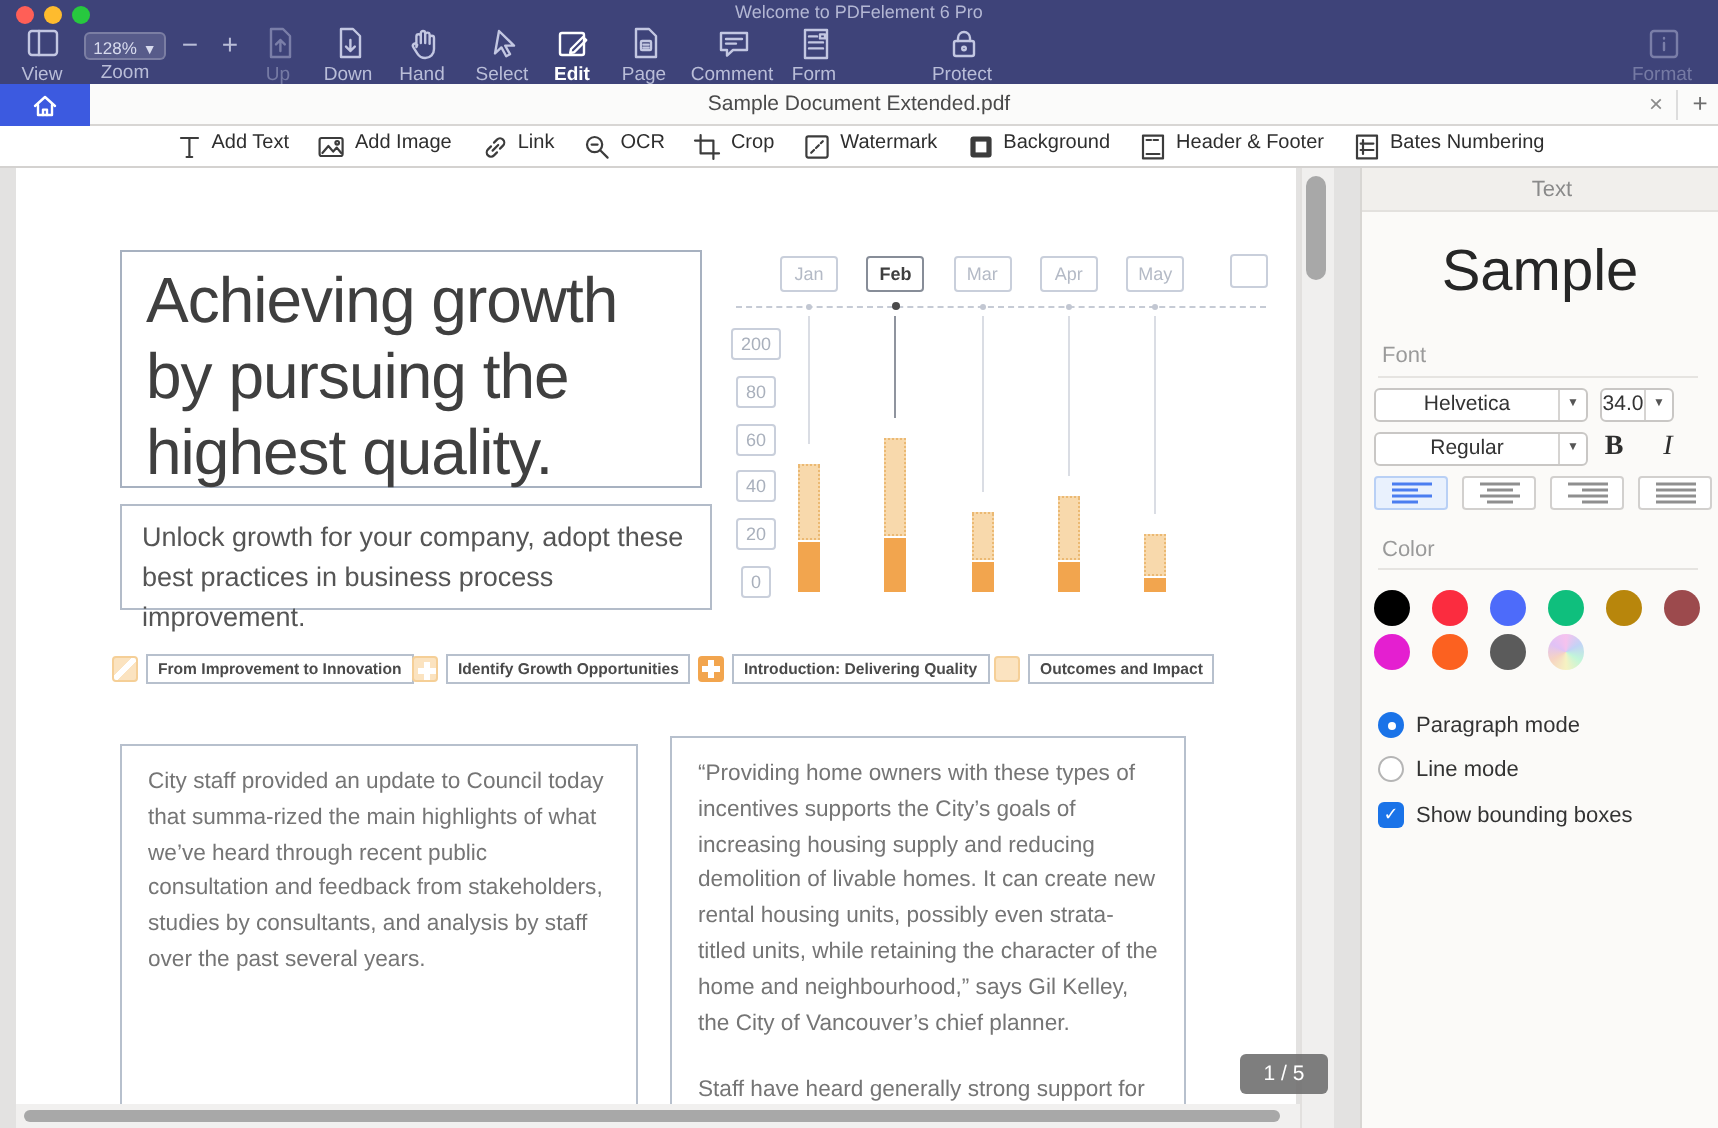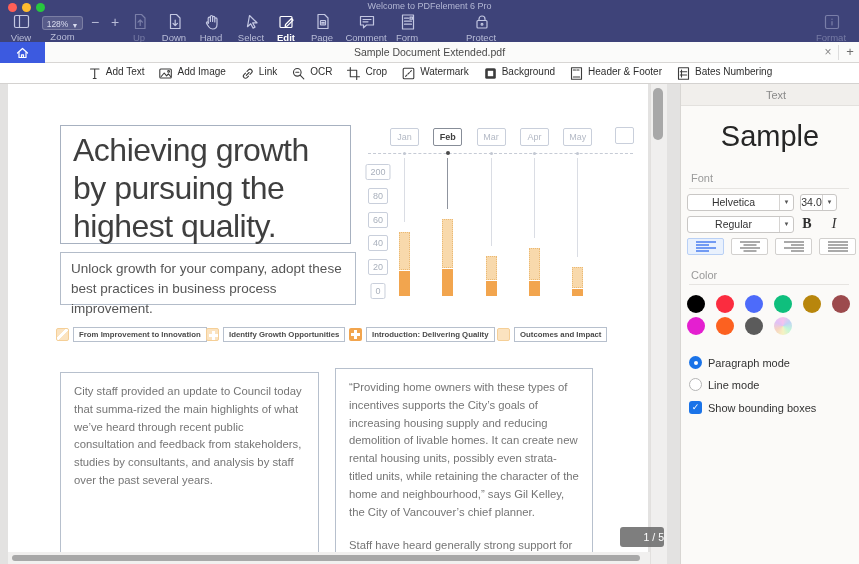--- a/index.html
+++ b/index.html
@@ -64,21 +64,21 @@
   
   .tag { position:absolute; display:flex; align-items:center; gap:4px; }
   .tag-icon { width:13px; height:13px; border-radius:2px; position:relative; flex:none; }
   .tag-label { border:1px solid #b7c0cd; background:#fff; padding:2px 5px; font-size:7.8px; font-weight:bold; color:#4a4a4a; white-space:nowrap; }
   
   .vtrack { position:absolute; left:650px; top:0; width:17px; height:480px; background:#f0efee; border-left:1px solid #e2e0de; }
   .vthumb { position:absolute; left:653px; top:4px; width:10px; height:52px; background:#a8a8a8; border-radius:5px; }
   .htrack { position:absolute; left:8px; top:468px; width:642px; height:12px; background:#f1f0ef; }
   .hthumb { position:absolute; left:12px; top:471px; width:628px; height:6px; background:#a8a8a8; border-radius:3px; }
   .page-badge { position:absolute; left:620px; top:443px; width:44px; height:20px; background:rgba(112,112,112,.9); border-radius:3px;
-    color:#fff; font-size:10.5px; text-align:right; line-height:20px; }
+    color:#fff; font-size:10.5px; text-align:center; line-height:20px; }
   
   .sidebar { position:absolute; left:680px; top:84px; width:179px; height:480px; background:#fbfaf8; border-left:1px solid #d8d6d3; }
   .sb-header { position:absolute; left:0; top:0; width:100%; height:22px; background:#f1efec; border-bottom:1px solid #e3e1de;
     text-align:center; line-height:22px; font-size:11px; color:#8a8a8a;padding-left:12px; }
   .sb-preview { position:absolute; left:0; top:36px; width:100%; text-align:center; font-size:29px; color:#262626; }
   .sb-section { position:absolute; left:10px; font-size:11px; color:#9a9a9a; }
   .sdiv { position:absolute; left:8px; right:10px; height:1px; background:#e6e4e1; }
   .sel-box { position:absolute; height:17px; background:#fff; border:1px solid #c9c7c5; border-radius:3px; display:flex; align-items:stretch; }
   .sel-val { flex:1; text-align:center; font-size:10.5px; color:#333; line-height:15px; }
   .sel-arrow { width:14px; border-left:1px solid #d6d4d2; text-align:center; font-size:6px; color:#555; line-height:15px; }

